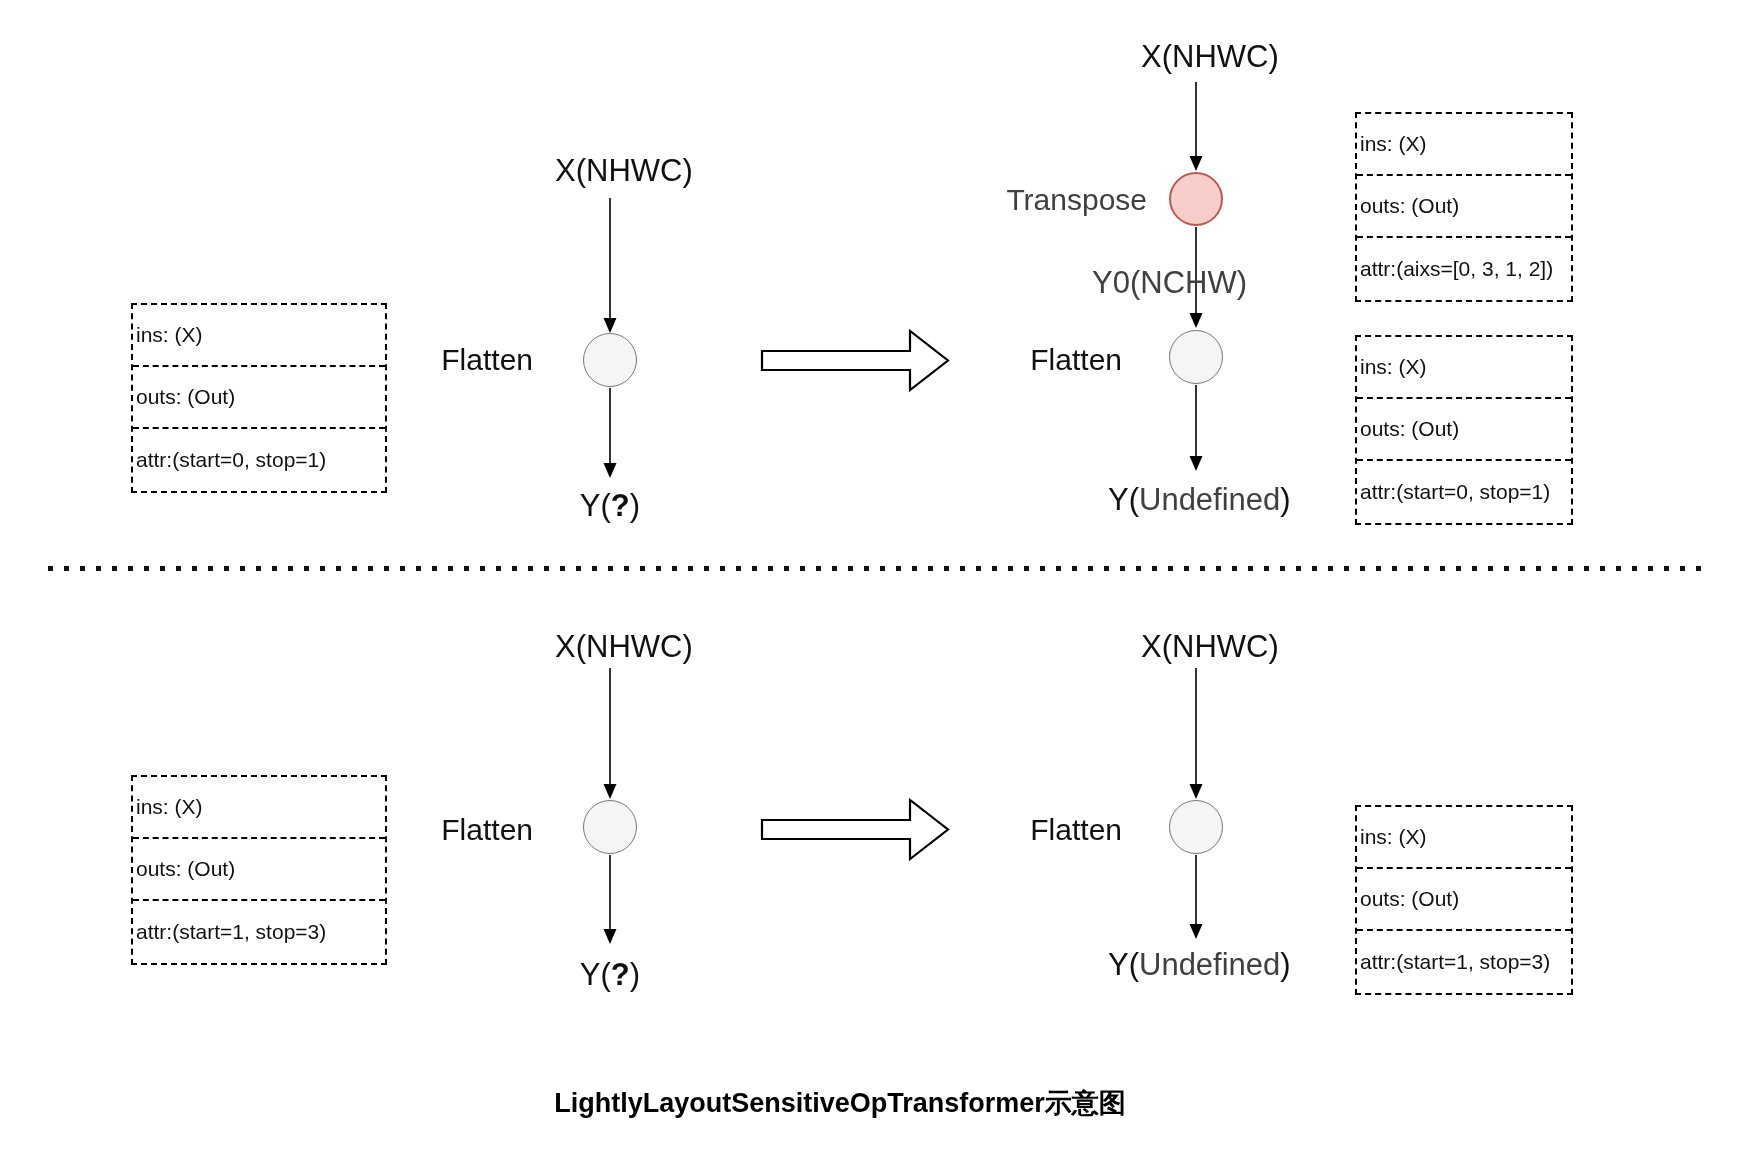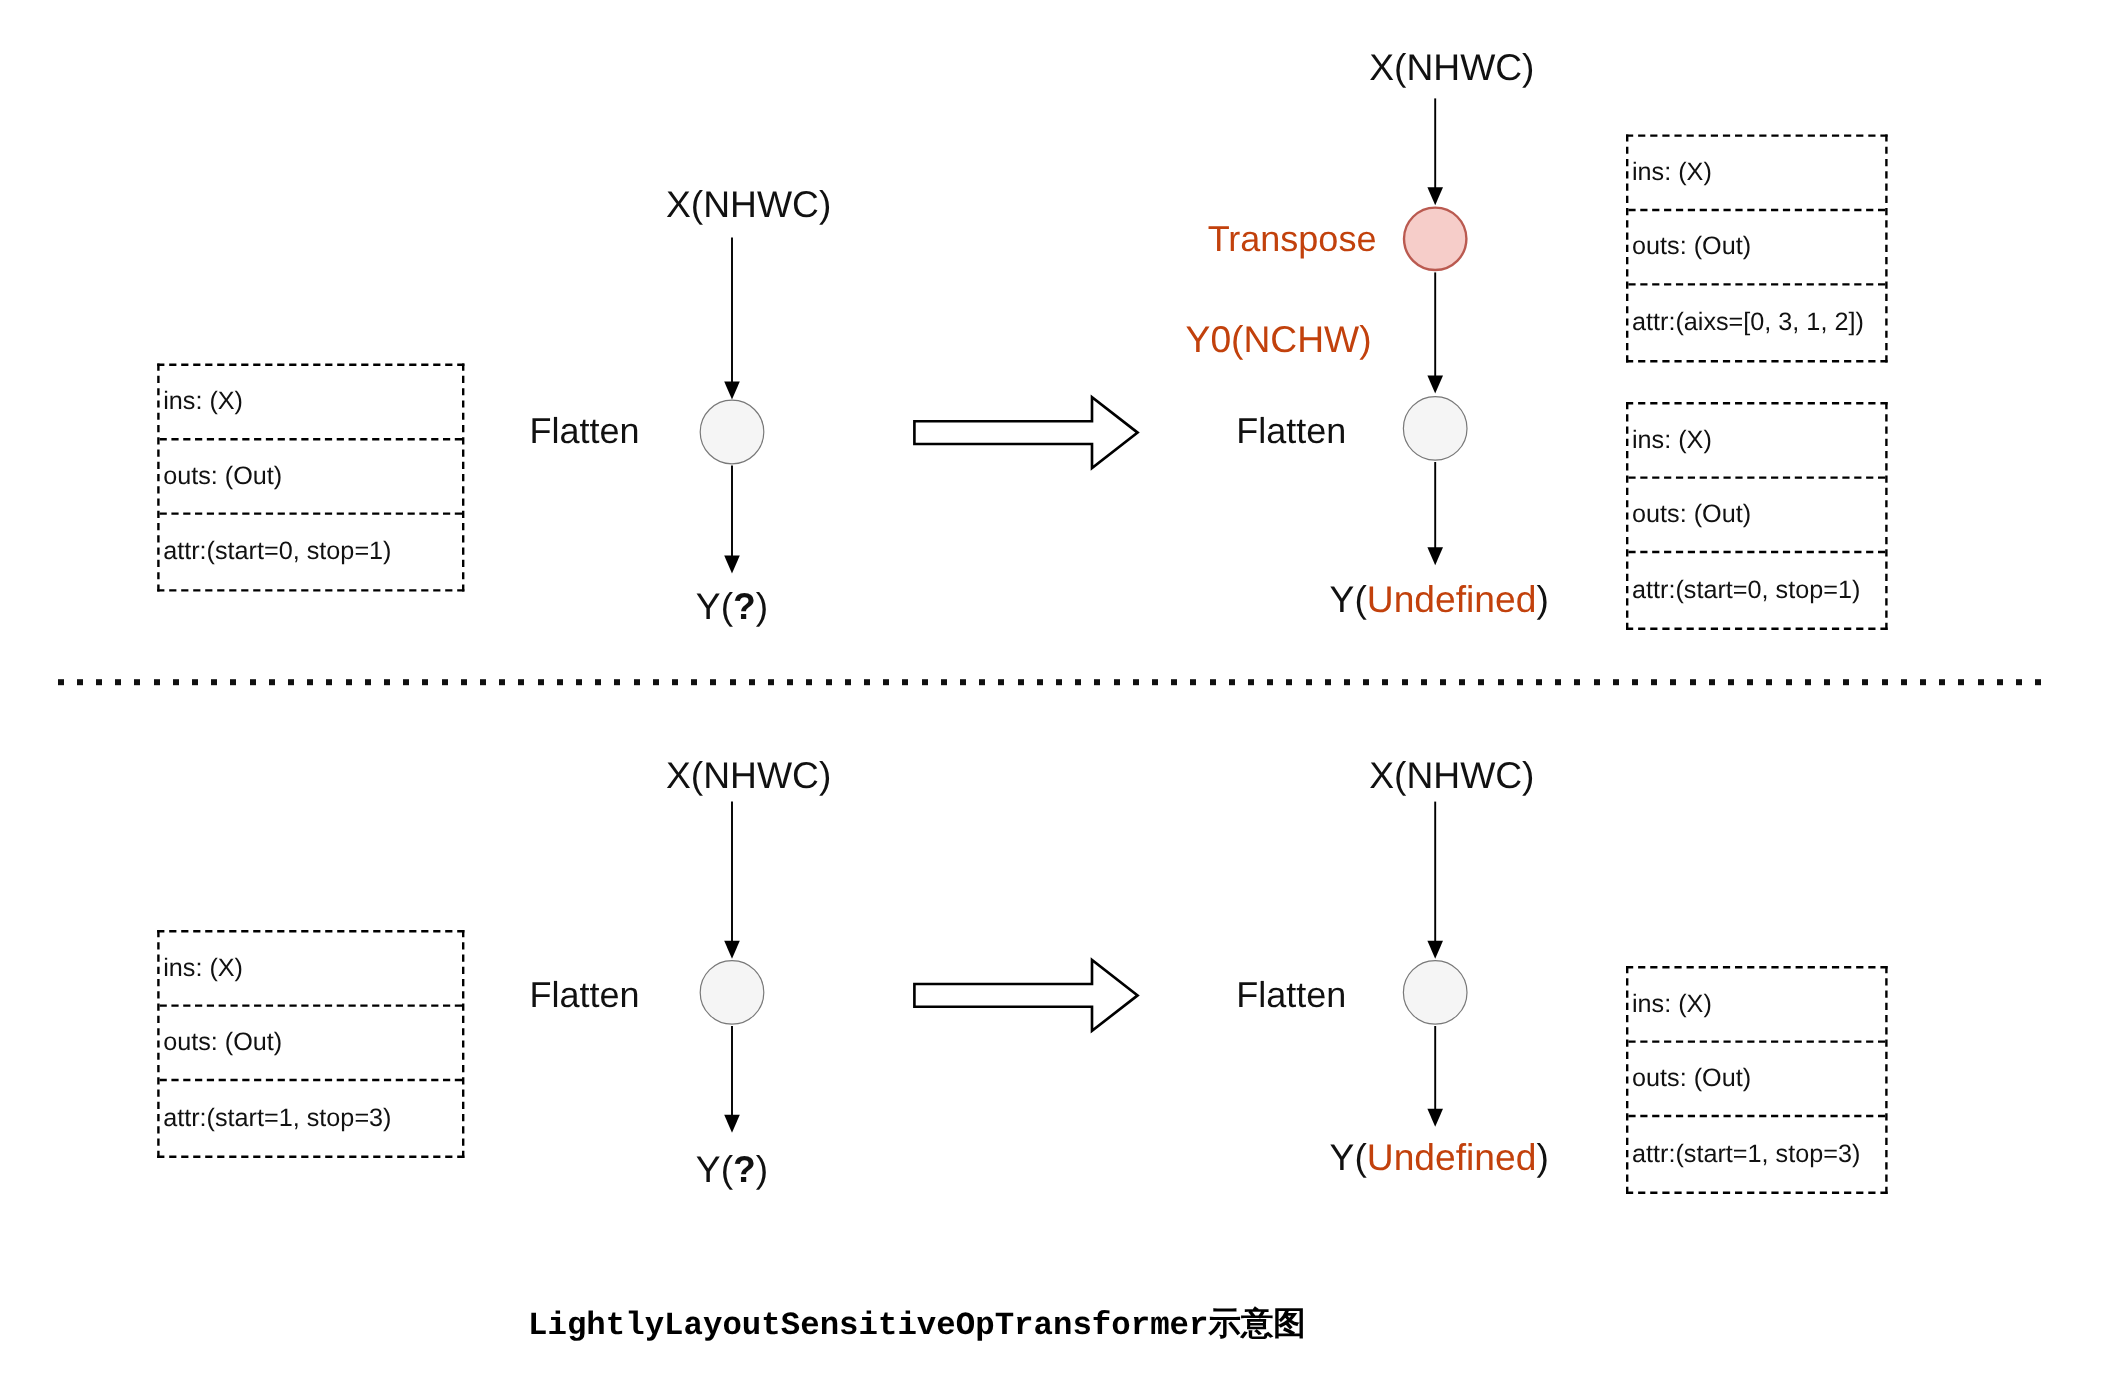--- a/index.html
+++ b/index.html
@@ -39,21 +39,21 @@
   }
   .lab {
     position: absolute;
     font-size: 31px;
     white-space: nowrap;
     line-height: 1.2;
   }
   .lab.center { text-align: center; }
   .lab.right { text-align: right; }
   .op-label { font-size: 30px; }
-  .salmon { color: #c2410c; }
+  .salmon { color: #404040; }
   .bold { font-weight: bold; }
   .attr-box {
     position: absolute;
     border: 2px dashed #000000;
     box-sizing: border-box;
     background: #ffffff;
   }
   .attr-row {
     height: 62px;
     border-bottom: 2px dashed #000000;
@@ -68,24 +68,24 @@
   .dotted-sep {
     position: absolute;
     left: 48px; top: 566px;
     width: 1658px; height: 5px;
     background-image: repeating-linear-gradient(to right, #111111 0 5px, transparent 5px 16px);
   }
   .diagram-title {
     position: absolute;
     left: 440px; top: 1085px;
     width: 800px;
+    text-align: center;
     font-size: 27px;
     font-weight: bold;
     color: #000000;
-    font-family: Liberation Mono, monospace;
   }
 </style>
 </head>
 <body>
 
 <div class="canvas">
 
   <svg class="overlay" width="1754" height="1152">
 
     <g>
@@ -144,21 +144,21 @@
   </div>
 
   <div class="lab center" style="left:555px; top:152px; width:110px;">X(NHWC)</div>
   <div class="lab right op-label" style="left:393px; top:342px; width:140px;">Flatten</div>
   <div class="node" style="left:583px; top:333px;"></div>
   <div class="lab center" style="left:545px; top:487px; width:130px;"><span>Y(</span><span class="bold">?</span><span>)</span></div>
 
   <div class="lab center" style="left:1141px; top:38px; width:110px;">X(NHWC)</div>
   <div class="lab right op-label salmon" style="left:967px; top:182px; width:180px;">Transpose</div>
   <div class="node pink" style="left:1169px; top:172px;"></div>
-  <div class="lab right salmon" style="left:988px; top:264px; width:130px;">Y0(NCHW)</div>
+  <div class="lab right salmon" style="left:1092px; top:264px; width:130px;">Y0(NCHW)</div>
   <div class="lab right op-label" style="left:982px; top:342px; width:140px;">Flatten</div>
   <div class="node" style="left:1169px; top:330px;"></div>
   <div class="lab center" style="left:1108px; top:481px; width:175px;"><span>Y(</span><span class="salmon">Undefined</span><span>)</span></div>
 
   <div class="attr-box" style="left:1355px; top:112px; width:218px;">
     <div class="attr-row">ins: (X)</div>
     <div class="attr-row">outs: (Out)</div>
     <div class="attr-row">attr:(aixs=[0, 3, 1, 2])</div>
   </div>
   <div class="attr-box" style="left:1355px; top:335px; width:218px;">

